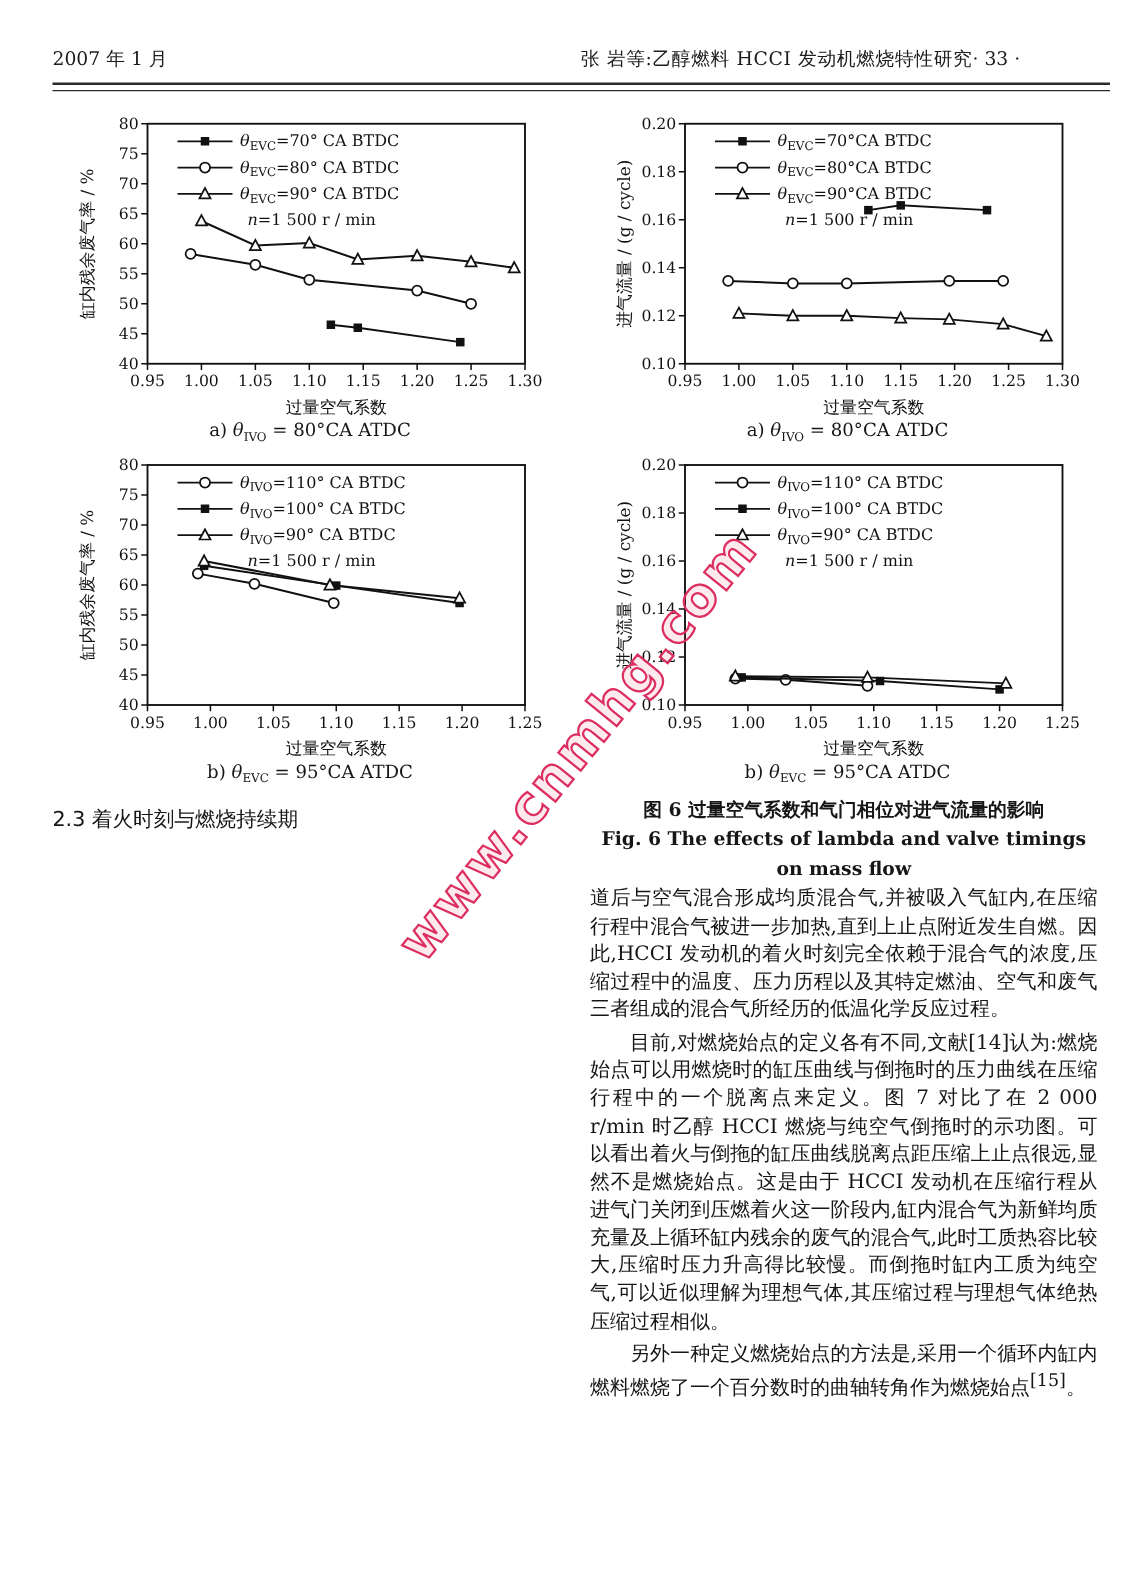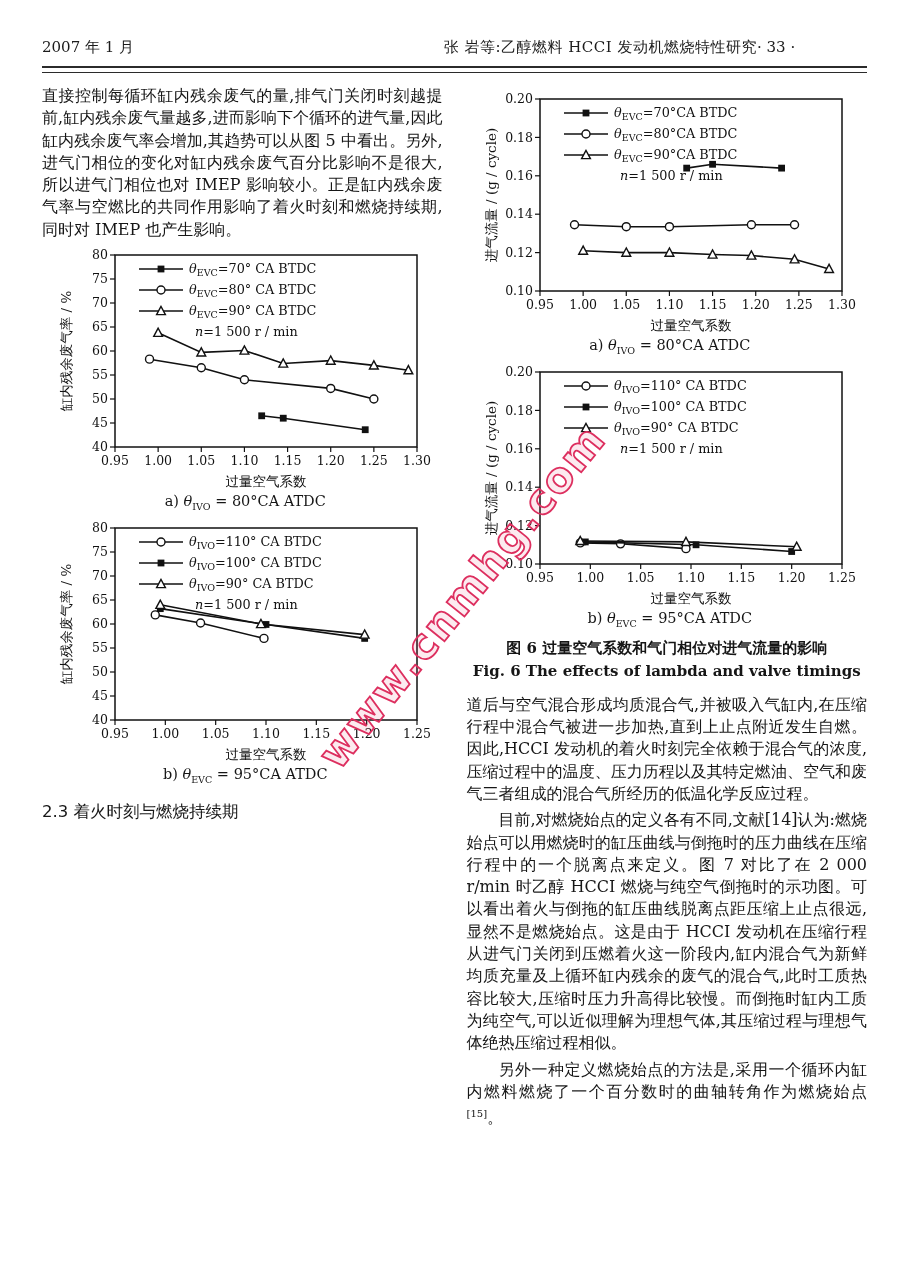--- a/index.html
+++ b/index.html
@@ -1,33 +1,33 @@
 <!DOCTYPE html>
 <html><head>
 <meta charset="utf-8">
 <style>
   html,body{margin:0;padding:0;}
   body{
     width:904px;height:1262px;position:relative;overflow:hidden;
     background:#ffffff;color:#161616;
     font-family:"DejaVu Serif","Liberation Serif",serif;
   }
-  .page{position:absolute;inset:0;padding:38px 37px 0 42px;box-sizing:border-box;}
+  .page{position:absolute;inset:0;padding:38px 16px 0 42px;box-sizing:border-box;}
   
   .header{display:flex;align-items:baseline;font-size:15px;color:#1c1c1c;}
   .header .h-left{width:180px;}
   .header .h-center{flex:1;text-align:right;letter-spacing:.5px;}
   .header .h-right{width:110px;text-align:left;}
   .rule{margin-top:9px;height:4px;border-top:2px solid #2b2b2b;border-bottom:1px solid #2b2b2b;}
   
   .columns{display:flex;gap:24px;margin-top:12px;}
   .col{width:406px;}
   .para{font-size:16px;line-height:22.3px;text-align:justify;margin:0 0 4px 0;}
   .indent{text-indent:2em;}
-  sup{font-size:10px;}
+  sup{font-size:14px;}
   
   .chart{margin:6px 0 2px 6px;}
   .chart svg{display:block;margin:0 auto;}
   .subcap{text-align:center;font-size:14.5px;margin:2px 0 8px 0;}
   .subcap sub{font-size:9.5px;}
   .figcap{text-align:center;font-weight:bold;font-size:15px;line-height:23.5px;margin-top:0;}
   .sec-head{font-weight:normal;font-size:16.5px;margin-top:16px;margin-bottom:6px;font-family:"DejaVu Sans","Liberation Sans",sans-serif;}
   
   .tick{font-size:12.5px;font-family:"DejaVu Serif","Liberation Serif",serif;fill:#111;}
   .axis{font-size:13.5px;fill:#111;}
@@ -51,21 +51,20 @@
   <div class="header">
     <div class="h-left">2007 年 1 月</div>
     <div class="h-center">张  岩等:乙醇燃料 HCCI 发动机燃烧特性研究</div>
     <div class="h-right">· 33 ·</div>
   </div>
   <div class="rule"></div>
 
   <div class="columns">
 
     <div class="col">
-      <p class="para">直接控制每循环缸内残余废气的量,排气门关闭时刻越提前,缸内残余废气量越多,进而影响下个循环的进气量,因此缸内残余废气率会增加,其趋势可以从图 5 中看出。另外,进气门相位的变化对缸内残余废气百分比影响不是很大,所以进气门相位也对 IMEP 影响较小。正是缸内残余废气率与空燃比的共同作用影响了着火时刻和燃烧持续期,同时对 IMEP 也产生影响。</p>
 
       <div class="chart">
           <svg width="372" height="244" viewBox="0 0 372 244">
             <rect x="56" y="8" width="302" height="192" fill="none" stroke="#111" stroke-width="1.5"></rect>
             <g>
               <line x1="56" y1="200" x2="56" y2="205" stroke="#111" stroke-width="1.2"></line>
               <text class="tick" x="56" y="218" text-anchor="middle">0.95</text>
               <line x1="99.14285714285717" y1="200" x2="99.14285714285717" y2="205" stroke="#111" stroke-width="1.2"></line>
               <text class="tick" x="99.14285714285717" y="218" text-anchor="middle">1.00</text>
               <line x1="142.28571428571433" y1="200" x2="142.28571428571433" y2="205" stroke="#111" stroke-width="1.2"></line>
@@ -363,23 +362,24 @@
               <text class="leg" x="130" y="68.2"><tspan font-style="italic">θ</tspan><tspan dy="3" font-size="9.5">IVO</tspan><tspan dy="-3">=90° CA BTDC</tspan></text>
               <text class="leg" x="136" y="89.2"><tspan font-style="italic">n</tspan><tspan>=1 500 r / min</tspan></text>
             </g>
           </svg>
           <div class="subcap">b) <i>θ</i><sub>EVC</sub> = 95°CA ATDC</div>
         </div>
 
       <div class="figcap">
         <div>图 6  过量空气系数和气门相位对进气流量的影响</div>
         <div>Fig. 6  The effects of lambda and valve timings</div>
+        <div>on mass flow</div>
       </div>
 
-      <p class="para" style="margin-top:10px">道后与空气混合形成均质混合气,并被吸入气缸内,在压缩行程中混合气被进一步加热,直到上止点附近发生自燃。因此,HCCI 发动机的着火时刻完全依赖于混合气的浓度,压缩过程中的温度、压力历程以及其特定燃油、空气和废气三者组成的混合气所经历的低温化学反应过程。</p>
+      <p class="para" style="">道后与空气混合形成均质混合气,并被吸入气缸内,在压缩行程中混合气被进一步加热,直到上止点附近发生自燃。因此,HCCI 发动机的着火时刻完全依赖于混合气的浓度,压缩过程中的温度、压力历程以及其特定燃油、空气和废气三者组成的混合气所经历的低温化学反应过程。</p>
       <p class="para indent">目前,对燃烧始点的定义各有不同,文献[14]认为:燃烧始点可以用燃烧时的缸压曲线与倒拖时的压力曲线在压缩行程中的一个脱离点来定义。图 7 对比了在 2 000 r/min 时乙醇 HCCI 燃烧与纯空气倒拖时的示功图。可以看出着火与倒拖的缸压曲线脱离点距压缩上止点很远,显然不是燃烧始点。这是由于 HCCI 发动机在压缩行程从进气门关闭到压燃着火这一阶段内,缸内混合气为新鲜均质充量及上循环缸内残余的废气的混合气,此时工质热容比较大,压缩时压力升高得比较慢。而倒拖时缸内工质为纯空气,可以近似理解为理想气体,其压缩过程与理想气体绝热压缩过程相似。</p>
       <p class="para indent"><span>另外一种定义燃烧始点的方法是,采用一个循环内缸内燃料燃烧了一个百分数时的曲轴转角作为燃烧始点</span><sup>[15]</sup><span>。</span></p>
     </div>
 
   </div>
 
   <div class="watermark">www.cnmhg.com</div>
 </div>
 
 </body></html>

